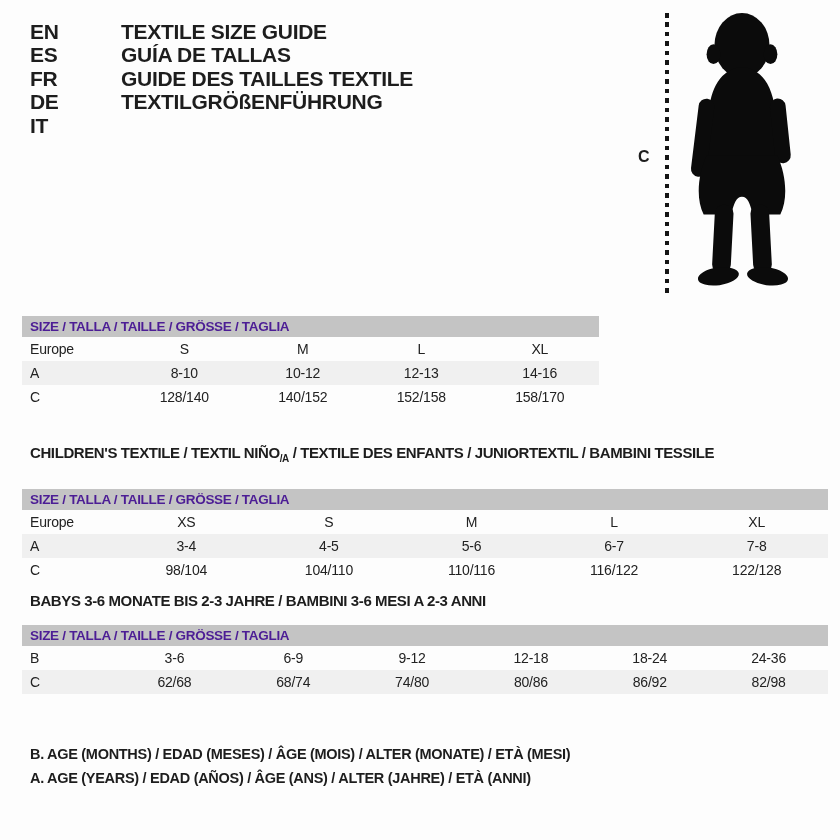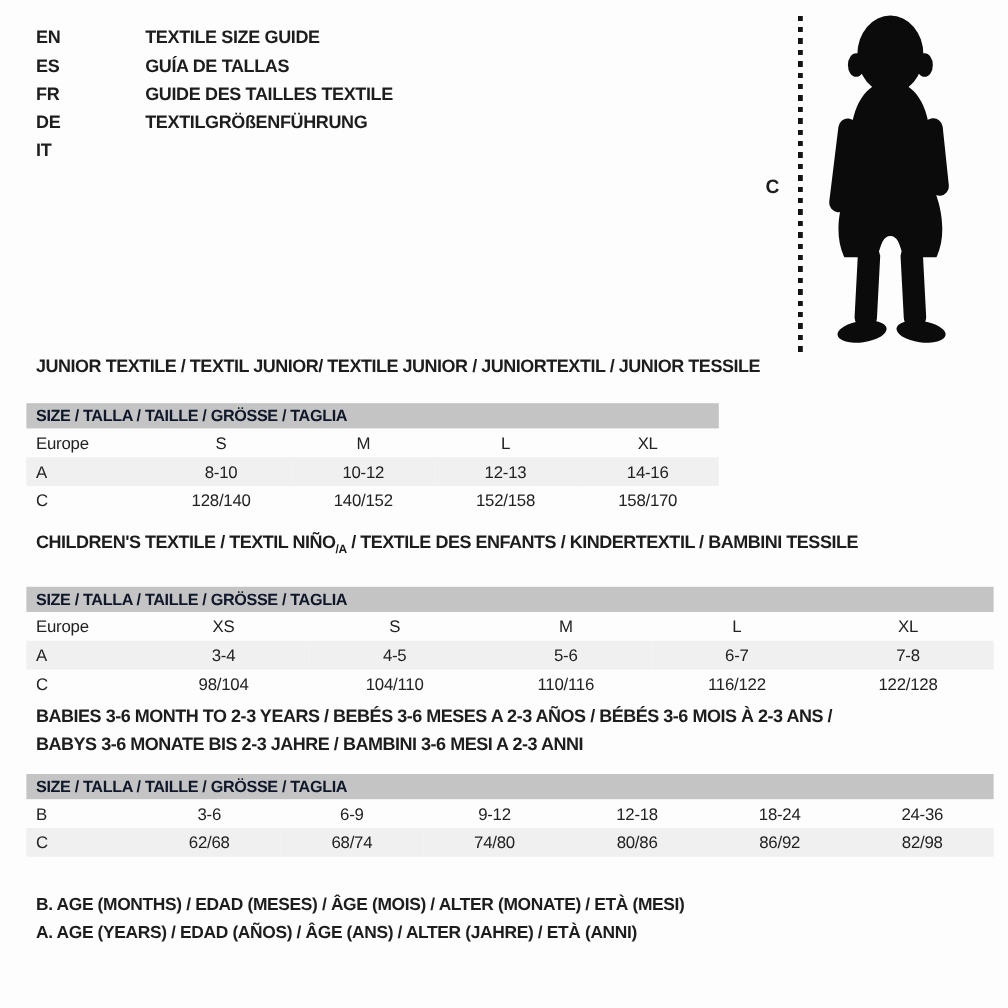--- a/index.html
+++ b/index.html
@@ -17,21 +17,21 @@
   .lang-block {
     position: absolute;
     left: 30px;
     top: 20px;
   }
   .lang-row {
     display: flex;
     height: 23.5px;
     align-items: center;
     font-weight: 700;
-    font-size: 15px;
+    font-size: 21px;
     letter-spacing: -0.3px;
   }
   .lang-code { width: 55px; }
   .lang-label { white-space: nowrap; margin-left: 36px; }
 
   
   .figure { position: absolute; left: 630px; top: 0; width: 210px; height: 300px; }
   .measure-line {
     position: absolute;
     left: 35px;
@@ -54,21 +54,21 @@
   .tbl-title {
     margin: 0 0 0 8px;
     font-size: 15px;
     font-weight: 700;
     letter-spacing: -0.4px;
     line-height: 20px;
     white-space: nowrap;
   }
   .size-bar {
     background: #c4c4c4;
-    color: #0f172a;
+    color: #4c1d95;
     font-weight: 700;
     font-size: 13.5px;
     letter-spacing: -0.3px;
     height: 21px;
     line-height: 21px;
     padding-left: 8px;
     box-sizing: border-box;
   }
   table.size-table {
     width: 100%;
@@ -156,21 +156,20 @@
         <path d="M30 150 C21 170 19 194 27 210 L55 210 C58 199 60 192 66 192 C72 192 74 199 77 210 L105 210 C113 194 111 170 102 150 Z"></path>
         <rect x="37" y="200" width="19" height="70" rx="9" transform="rotate(3 46 235)"></rect>
         <rect x="76" y="200" width="19" height="70" rx="9" transform="rotate(-3 85 235)"></rect>
         <ellipse cx="42" cy="273" rx="21" ry="9" transform="rotate(-8 42 273)"></ellipse>
         <ellipse cx="92" cy="273" rx="21" ry="9" transform="rotate(8 92 273)"></ellipse>
       </g>
     </svg>
   </div>
 
   <div class="tbl-section sec-junior">
-    <h2 class="tbl-title">JUNIOR TEXTILE / TEXTIL JUNIOR/ TEXTILE JUNIOR / JUNIORTEXTIL / JUNIOR TESSILE</h2>
     <div class="size-bar">SIZE / TALLA / TAILLE / GRÖSSE / TAGLIA</div>
     <table class="size-table">
       <tbody>
           <tr>
         <td class="lbl">Europe</td>
         <td>S</td>
         <td>M</td>
         <td>L</td>
         <td>XL</td>
       </tr>
@@ -186,21 +185,21 @@
         <td>128/140</td>
         <td>140/152</td>
         <td>152/158</td>
         <td>158/170</td>
       </tr>
     </tbody>
       </table>
   </div>
 
   <div class="tbl-section sec-children">
-    <h2 class="tbl-title"><span>CHILDREN'S TEXTILE / TEXTIL NIÑO</span><span class="sub-a">/A</span><span> / TEXTILE DES ENFANTS / KINDERTEXTIL / BAMBINI TESSILE</span></h2>
+    <h2 class="tbl-title"><span>CHILDREN'S TEXTILE / TEXTIL NIÑO</span><span class="sub-a">/A</span><span> / TEXTILE DES ENFANTS / JUNIORTEXTIL / BAMBINI TESSILE</span></h2>
     <div class="size-bar">SIZE / TALLA / TAILLE / GRÖSSE / TAGLIA</div>
     <table class="size-table">
       <tbody>
           <tr>
         <td class="lbl">Europe</td>
         <td>XS</td>
         <td>S</td>
         <td>M</td>
         <td>L</td>
         <td>XL</td>
@@ -219,21 +218,20 @@
         <td>104/110</td>
         <td>110/116</td>
         <td>116/122</td>
         <td>122/128</td>
       </tr>
     </tbody>
       </table>
   </div>
 
   <div class="tbl-section sec-babies">
-    <h2 class="tbl-title">BABIES 3-6 MONTH TO 2-3 YEARS / BEBÉS 3-6 MESES A 2-3 AÑOS / BÉBÉS 3-6 MOIS À 2-3 ANS /</h2>
     <h2 class="tbl-title title-line2">BABYS 3-6 MONATE BIS 2-3 JAHRE / BAMBINI 3-6 MESI A 2-3 ANNI</h2>
     <div class="size-bar">SIZE / TALLA / TAILLE / GRÖSSE / TAGLIA</div>
     <table class="size-table">
       <tbody>
           <tr>
         <td class="lbl">B</td>
         <td>3-6</td>
         <td>6-9</td>
         <td>9-12</td>
         <td>12-18</td>

